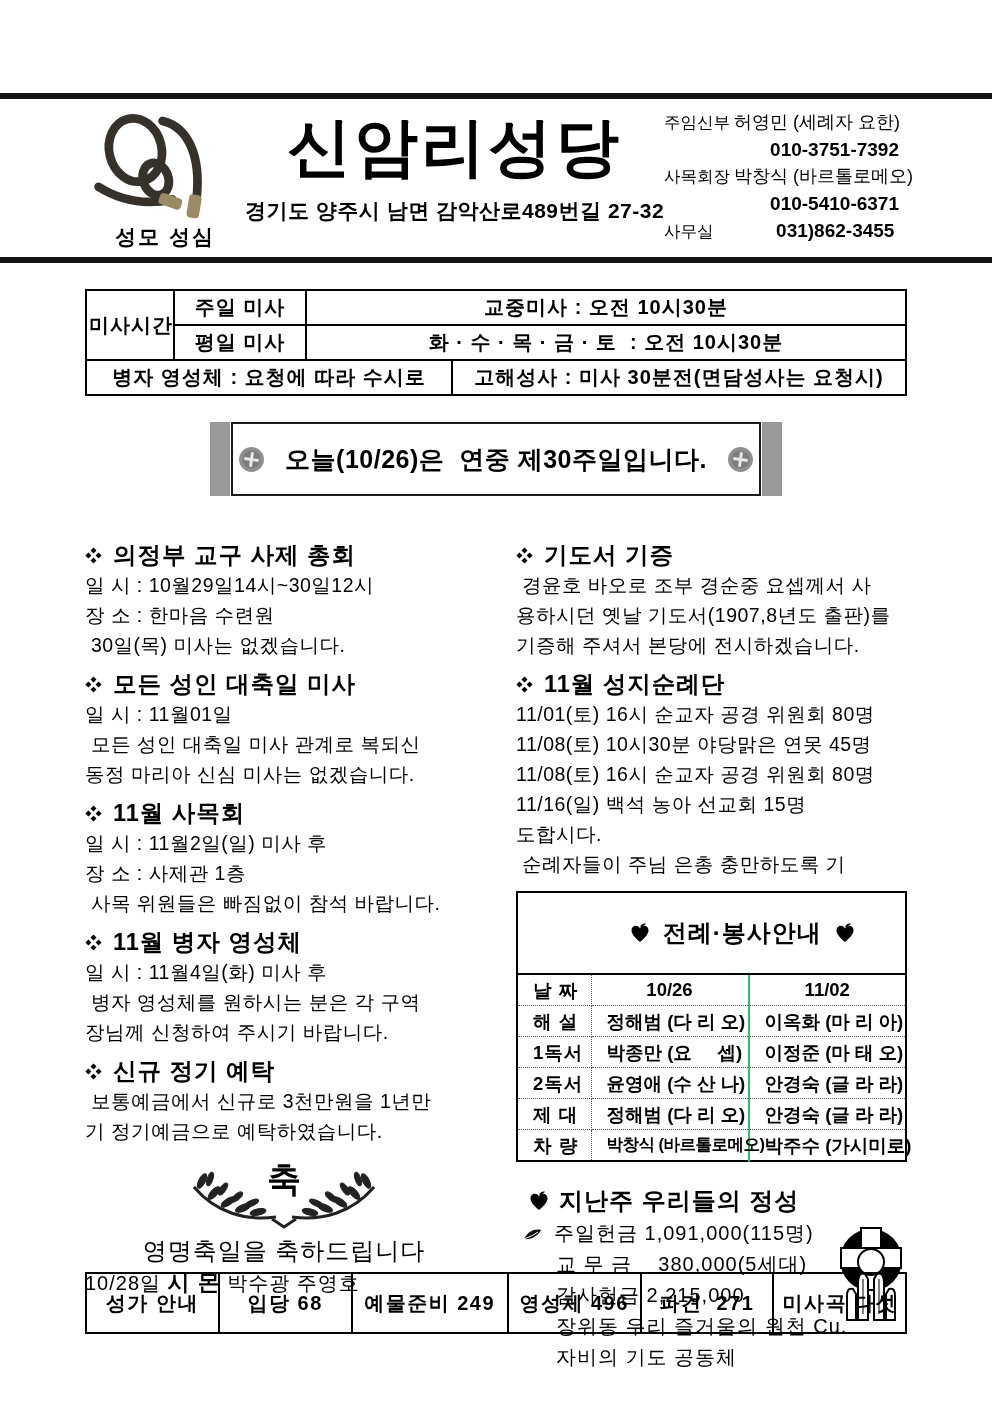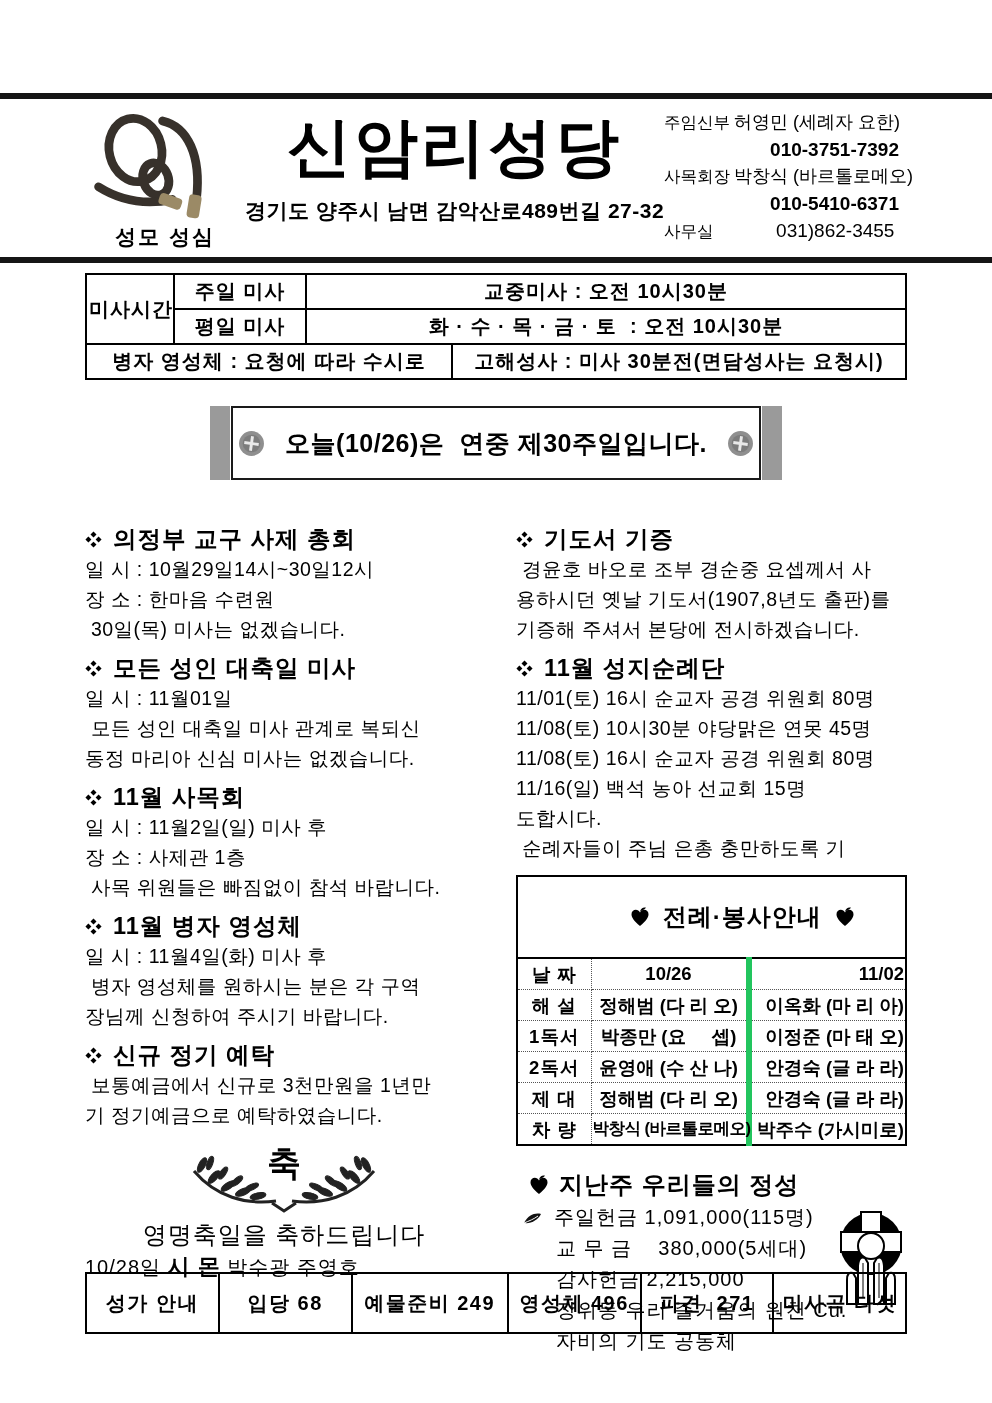--- a/index.html
+++ b/index.html
@@ -17,24 +17,24 @@
   .logo-block { width:178px; text-align:center; padding-top:2px; }
   .logo-caption { font-size:21px; font-weight:700; letter-spacing:2px; margin-top:-4px; }
   .title-block { flex:1; text-align:center; }
   .church-title { font-size:64px; font-weight:700; letter-spacing:3px; line-height:1; margin-top:12px; white-space:pre; }
   .church-address { font-size:21px; font-weight:600; margin-top:18px; white-space:pre; letter-spacing:0.5px; }
   .contact-block { width:282px; padding-top:6px; }
   .c-row { display:flex; align-items:baseline; line-height:27px; }
   .c-label { width:70px; font-size:16.5px; white-space:pre; flex:none; }
   .c-value { font-size:18px; white-space:pre; }
   .c-row.ph .c-value { font-weight:700; font-size:19px; padding-left:36px; }
-  .c-row.office .c-value { font-weight:400; font-size:19px; padding-left:42px; }
-
-  
-  table.mass { width:100%; border-collapse:collapse; margin-top:10px; table-layout:fixed; }
+  .c-row.office .c-value { font-weight:700; font-size:19px; padding-left:42px; }
+
+  
+  table.mass { width:100%; border-collapse:collapse; margin-top:26px; table-layout:fixed; }
   table.mass td {
     border:2px solid #000; text-align:center; font-size:20px; font-weight:700;
     padding:3px 2px; height:26px; white-space:pre; letter-spacing:1px;
   }
 
   
   .banner { width:572px; margin:26px auto 0 auto; display:flex; align-items:stretch; height:74px; }
   .banner-bar { width:20px; background:#9a9a9a; flex:none; }
   .banner-box { flex:1; border:2px solid #1a1a1a; margin:0 1px; display:flex; align-items:center; justify-content:center; gap:20px; background:#fff; }
   .banner-text { font-size:25px; font-weight:700; white-space:pre; letter-spacing:0.5px;text-align:right; }
@@ -51,25 +51,25 @@
   
   .celebration { margin-top:6px; }
   .wreath-wrap { position:relative; width:216px; margin:2px auto 2px auto; height:78px; }
   .wreath-char { position:absolute; left:0; right:0; top:2px; text-align:center; font-size:34px; font-weight:700; }
   .cel-line1 { text-align:center; font-size:24px; line-height:32px; white-space:pre; letter-spacing:1px; }
   .cel-line2 { font-size:20px; line-height:32px; white-space:pre; letter-spacing:1px; }
   .cel-line2 .saint { font-weight:700; font-size:22px; }
 
   
   table.lit { width:100%; border-collapse:collapse; margin-top:12px; table-layout:fixed; }
-  table.lit td { border:1px dotted #555; text-align:center; font-size:18.5px; font-weight:600; padding:2px 1px; height:26px; white-space:pre; }
+  table.lit td { border:1px dotted #555; text-align:center; font-size:18.5px; font-weight:600; padding:2px 15px; height:26px; white-space:pre; }
   table.lit { border:2px solid #000; }
   table.lit tr.t-row td { border:1px solid #000; border-bottom:2px solid #000; }
   table.lit td.lbl { width:74px; letter-spacing:1px; }
-  table.lit td.c3 { border-left:6px solid #22c55e;text-align:right; }
+  table.lit td.c3 { border-left:2px solid #22c55e; }
   table.lit .lit-title { font-size:24px; font-weight:700; letter-spacing:1px; display:inline-flex; align-items:center; gap:14px; }
   table.lit td.squeeze { font-size:16.5px; letter-spacing:-0.5px; }
 
   
   .offering { position:relative; margin-top:22px; }
   .off-title { display:flex; align-items:center; gap:11px; font-size:24px; font-weight:700; line-height:34px; padding-left:14px; letter-spacing:1px; white-space:pre; }
   .off-line { font-size:20px; line-height:31px; white-space:pre; letter-spacing:1px; padding-left:40px; }
   .off-line.first { padding-left:6px; display:flex; align-items:center; gap:12px; }
   .eucharist { position:absolute; right:-4px; top:40px; }
 

